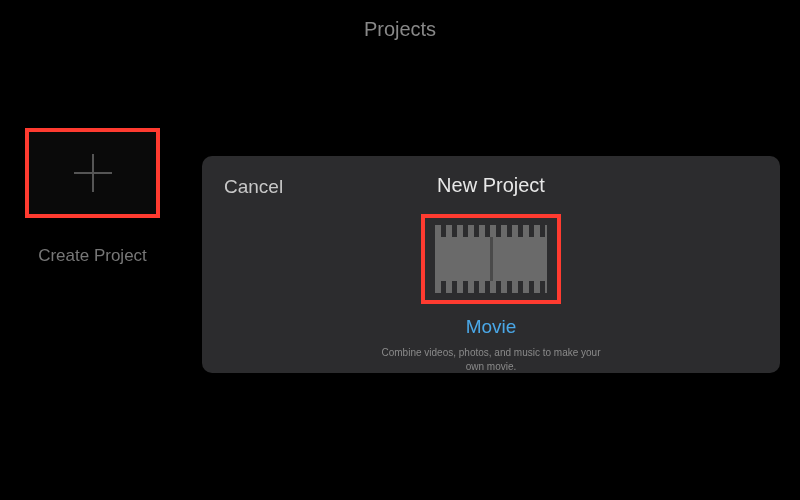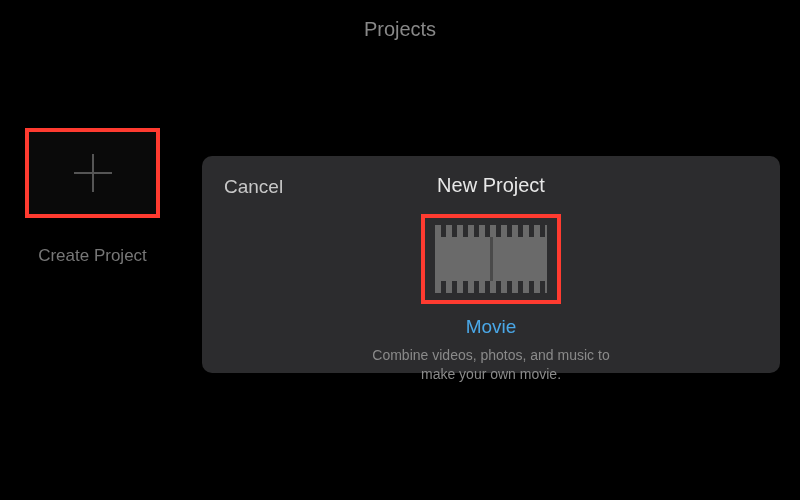--- a/index.html
+++ b/index.html
@@ -111,21 +111,21 @@
       border: 4px solid #ff3b30;
     }
     .option-label {
       color: #4aa8e8;
       font-size: 19px;
       font-weight: 300;
       margin-bottom: 8px;
     }
     .option-desc {
       color: #8a8a8a;
-      font-size: 14px;
+      font-size: 10px;
       text-align: center;
       line-height: 1.35;
       font-weight: 300;
       max-width: 240px;
     }
     
     .filmstrip {
       width: 112px;
       height: 68px;
       background: #6a6a6a;

